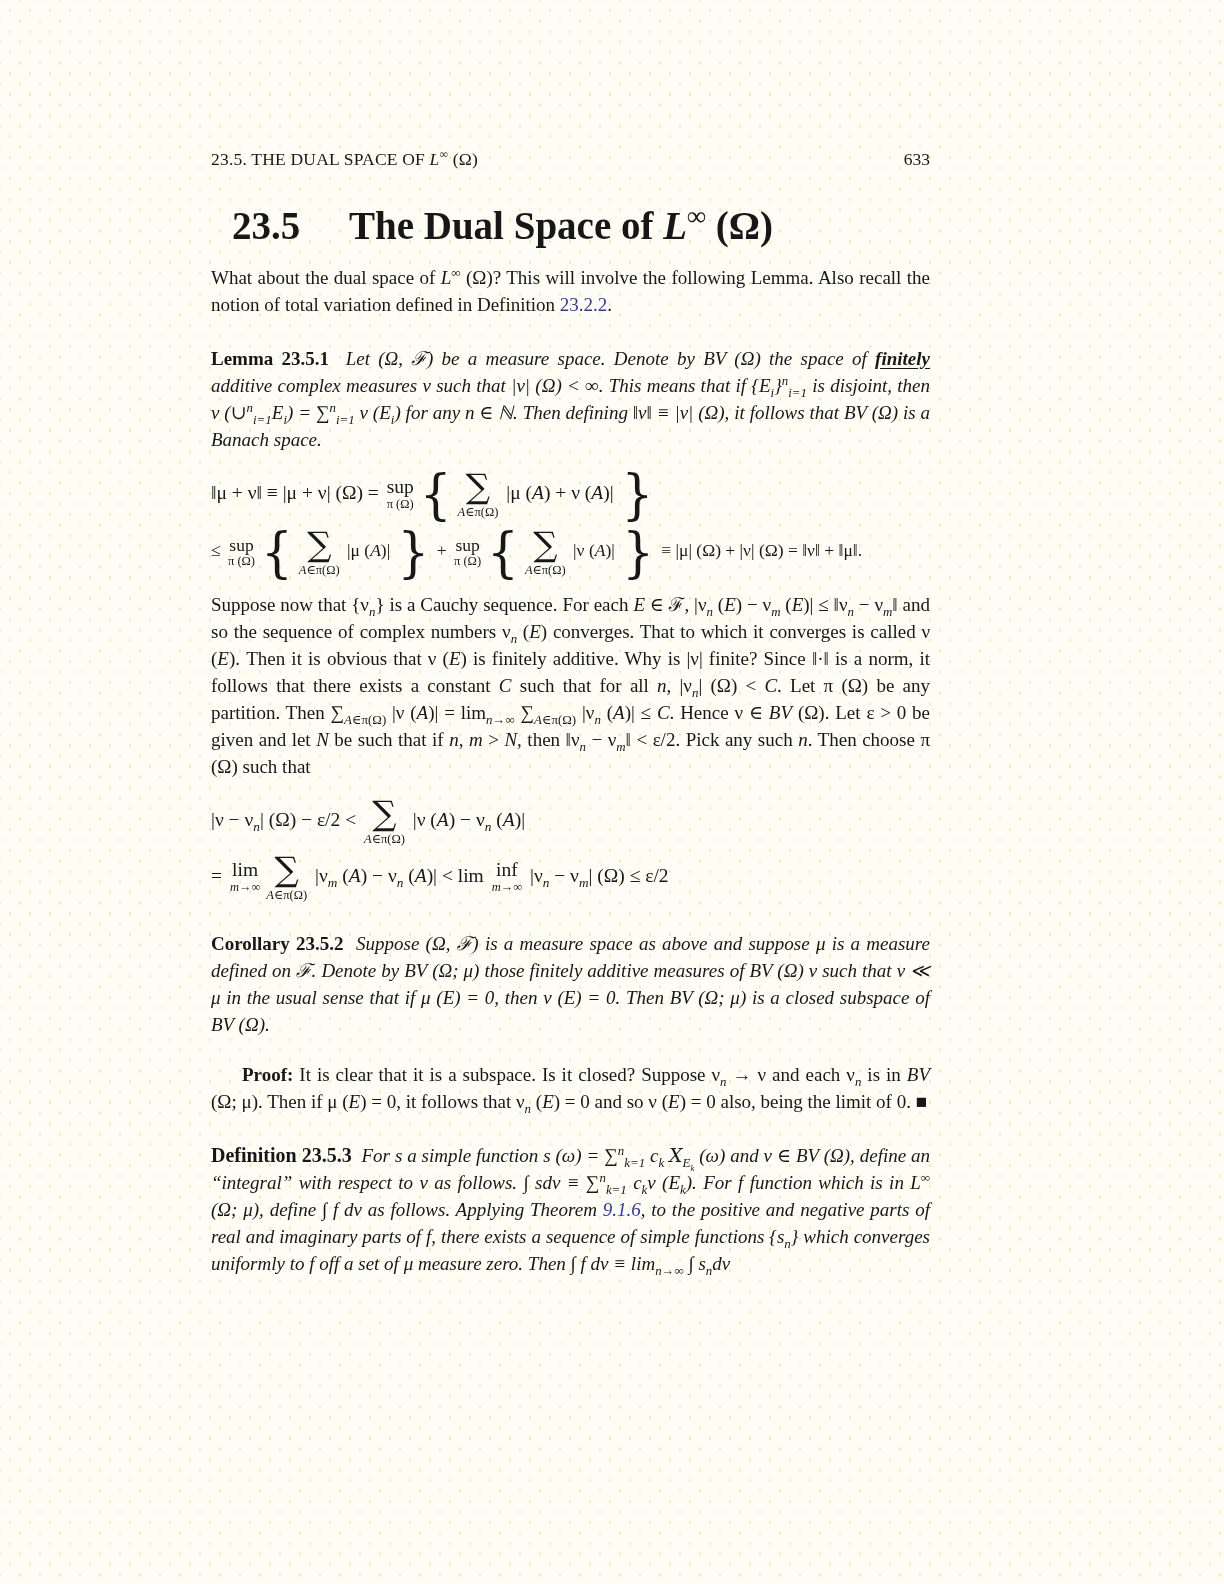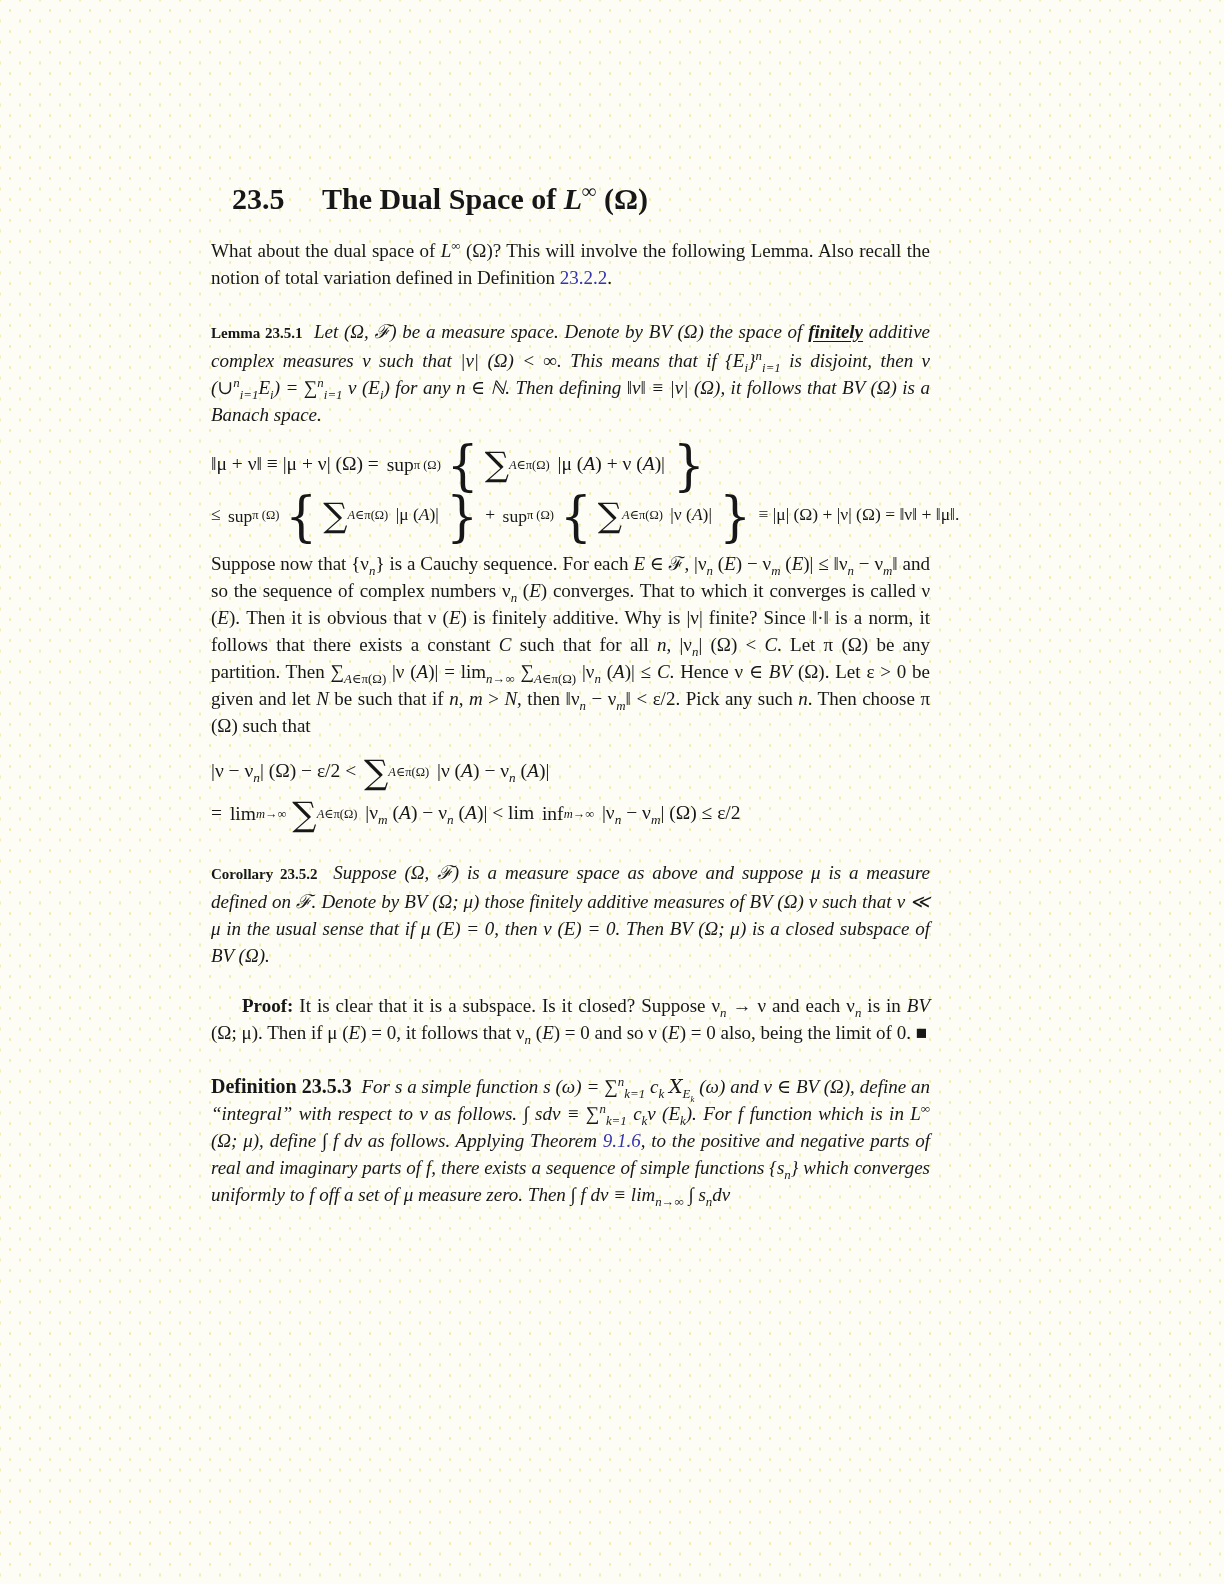--- a/index.html
+++ b/index.html
@@ -16,56 +16,60 @@
     background-size:20px 21px,20px 21px;
     background-position:0 0,10px 10.5px;
     color:var(--ink);
     font-family:"Liberation Serif","DejaVu Serif",serif;
     font-size:19px;line-height:27px;
   }
   .sheet{width:1224px;height:1584px;padding:146px 294px 0 211px;}
   .col{width:719px;}
   .running-header{display:flex;justify-content:space-between;align-items:baseline;font-size:17.5px;}
   .running-title{letter-spacing:.2px;}
-  h1.section-title{font-size:30px;line-height:34px;font-weight:bold;margin:36px 0 0 21px;}
+  h1.section-title{font-size:39px;line-height:34px;font-weight:bold;margin:36px 0 0 21px;}
   h1 .mathbf{font-style:italic;}
   p{ text-align:justify;}
   .intro{margin-top:21px;}
   .thm{margin-top:27px;}
-  .thm-label{font-weight:bold;font-size:15px;}
+  .thm-label{font-weight:bold;font-size:19px;}
   .def-label{font-weight:bold;font-size:20px;}
   .thm-body{font-style:italic;}
   .proof{margin-top:23px;text-indent:31px;}
   .plain{margin-top:13px;}
   .conclusion{margin-top:12px;}
   sub,sup{font-size:0.68em;line-height:0;}
   i{font-style:italic;}
   u{text-underline-offset:3px;}
   a.ref{color:var(--link);text-decoration:none;cursor:pointer;font-style:inherit;}
   .cal{font-style:italic;font-family:"DejaVu Serif",serif;}
   
   .eq{
     text-align:left;white-space:nowrap;font-size:19.5px;line-height:normal;
     margin:16px 0 6px;color:var(--ink);
   }
   .eq.second{margin:8px 0 12px;font-size:17.5px;}
   .eq.tailrow{margin:4px 0 12px;}
-  .mu{display:inline-flex;align-items:center;vertical-align:middle;margin:0 3px;}
+  .mu{display:inline-flex;flex-direction:column;align-items:center;vertical-align:middle;margin:0 3px;}
   .mu .b{line-height:1.05;}
   .mu .u{font-size:12.5px;line-height:1.1;margin-top:1px;white-space:nowrap;}
   .sum{font-size:34px;line-height:.95;font-family:"DejaVu Serif","DejaVu Sans",serif;}
   .br{display:inline-block;font-size:50px;font-weight:300;vertical-align:middle;
       transform:scaleY(1.1);line-height:.85;margin:0 3px;font-family:"DejaVu Serif",serif;}
 </style>
 </head>
 <body>
 
 <div class="sheet">
   <div class="col">
 
+    <div class="running-header">
+      <span class="running-title">23.5. THE DUAL SPACE OF <i>L</i><sup>∞</sup> (Ω)</span>
+      <span class="page-number">633</span>
+    </div>
 
     <h1 class="section-title">23.5 &nbsp;The Dual Space of <span class="mathbf">L</span><sup>∞</sup> (Ω)</h1>
 
     <p class="intro">What about the dual space of <i>L</i><sup>∞</sup> (Ω)? This will involve the following Lemma. Also recall the notion of total variation defined in Definition <a class="ref">23.2.2</a>.</p>
 
     <p class="thm"><span class="thm-label">Lemma 23.5.1</span>&nbsp;&nbsp;<span class="thm-body">Let (Ω, ℱ) be a measure space. Denote by BV (Ω) the space of <b><u>finitely</u></b> additive complex measures ν such that |ν| (Ω) &lt; ∞. This means that if {E<sub>i</sub>}<sup>n</sup><sub>i=1</sub> is disjoint, then ν (∪<sup>n</sup><sub>i=1</sub>E<sub>i</sub>) = ∑<sup>n</sup><sub>i=1</sub> ν (E<sub>i</sub>) for any n ∈ ℕ. Then defining ‖ν‖ ≡ |ν| (Ω), it follows that BV (Ω) is a Banach space.</span></p>
 
 
     <div class="eq">‖μ + ν‖ ≡ |μ + ν| (Ω) = <span class="mu">
           <span class="b">sup</span>

